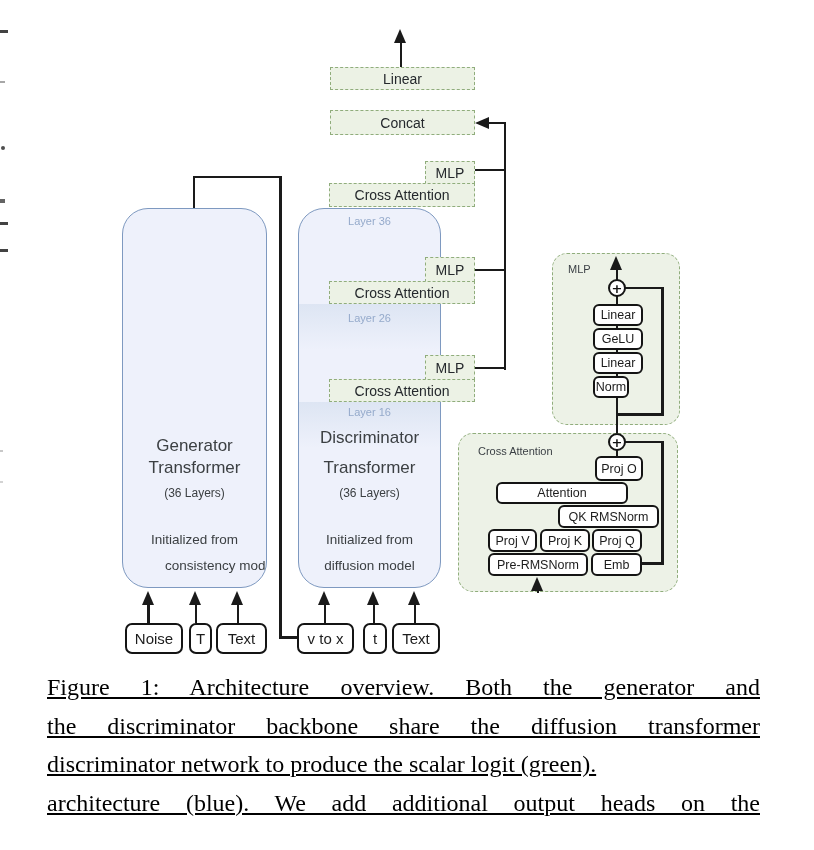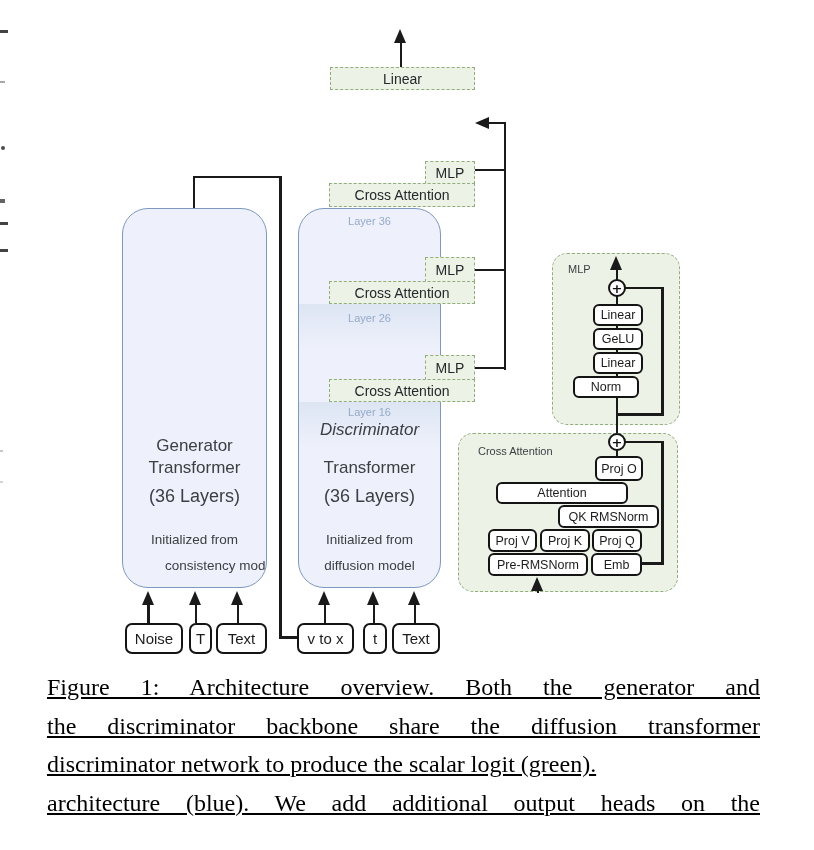--- a/index.html
+++ b/index.html
@@ -16,21 +16,21 @@
   .arrow-left{position:absolute;width:0;height:0;
     border-top:6.5px solid transparent;border-bottom:6.5px solid transparent;
     border-right:14px solid #1a1a1a;}
   
   .bluebox{position:absolute;box-sizing:border-box;background:#eef1fb;
     border:1.5px solid #7e99c0;border-radius:26px;overflow:hidden;}
   .bluebox .band{position:absolute;left:0;right:0;height:46px;
     background:linear-gradient(to bottom,#dde5f3,rgba(238,241,251,0));}
   .btxt{position:absolute;left:0;width:100%;text-align:center;color:#3c4043;}
   .title{font-size:17px;line-height:21px;}
-  .note{font-size:18px;}
+  .note{font-size:12px;}
   .init{font-size:13.5px;}
   .layerlab{position:absolute;left:0;width:100%;text-align:center;
     font-size:11px;color:#95aacb;}
   
   .gbox{position:absolute;box-sizing:border-box;background:#ecf2e5;
     border:1.5px dashed #90ad7c;display:flex;align-items:center;justify-content:center;
     font-size:14px;color:#25292d;}
   .gblock{position:absolute;box-sizing:border-box;background:#edf2e7;
     border:1.5px dashed #90ad7c;border-radius:15px;}
   .glabel{position:absolute;font-size:11px;color:#3a3f44;}
@@ -89,28 +89,29 @@
     <div class="btxt init" style="top:323px;">Initialized from</div>
     <div class="btxt init" style="top:349px;margin-left:26px;">consistency model</div>
   </div>
 
   <div class="bluebox" style="left:298px;top:208px;width:143px;height:380px;">
     <div class="band" style="top:95px;"></div>
     <div class="band" style="top:193px;"></div>
     <div class="layerlab" style="top:6px;">Layer 36</div>
     <div class="layerlab" style="top:103px;">Layer 26</div>
     <div class="layerlab" style="top:197px;">Layer 16</div>
-    <div class="btxt title" style="top:210px;font-style:italic;">Discriminator</div>
+    <div class="btxt title" style="top:218px;">Discriminator</div>
     <div class="btxt title" style="top:248px;">Transformer</div>
     <div class="btxt note" style="top:277px;">(36 Layers)</div>
     <div class="btxt init" style="top:323px;">Initialized from</div>
     <div class="btxt init" style="top:349px;">diffusion model</div>
   </div>
 
   <div class="gbox" style="left:330px;top:67px;width:145px;height:23px;">Linear</div>
+  <div class="gbox" style="left:330px;top:110px;width:145px;height:25px;">Concat</div>
 
   <div class="gbox" style="left:425px;top:161px;width:50px;height:23px;">MLP</div>
   <div class="gbox" style="left:329px;top:183px;width:146px;height:24px;">Cross Attention</div>
 
   <div class="gbox" style="left:425px;top:257px;width:50px;height:25px;">MLP</div>
   <div class="gbox" style="left:329px;top:281px;width:146px;height:23px;">Cross Attention</div>
 
   <div class="gbox" style="left:425px;top:355px;width:50px;height:25px;">MLP</div>
   <div class="gbox" style="left:329px;top:379px;width:146px;height:23px;">Cross Attention</div>
 
@@ -141,21 +142,21 @@
   <div class="vline" style="left:615.5px;top:268px;height:13px;"></div>
   <div class="arrow-up" style="left:610px;top:256px;"></div>
   <div class="vline" style="left:615.5px;top:295px;height:148px;"></div>
   <div class="hline" style="left:624px;top:286.5px;width:39px;"></div>
   <div class="vline" style="left:661px;top:286.5px;height:129px;"></div>
   <div class="hline" style="left:616px;top:413px;width:47px;"></div>
   <div class="plus-circle" style="left:608px;top:279px;">+</div>
   <div class="wbox" style="left:593px;top:304px;width:50px;height:22px;">Linear</div>
   <div class="wbox" style="left:593px;top:328px;width:50px;height:22px;">GeLU</div>
   <div class="wbox" style="left:593px;top:352px;width:50px;height:22px;">Linear</div>
-  <div class="wbox" style="left:573px;top:376px;width:66px;height:22px;">Norm</div>
+  <div class="wbox" style="left:593px;top:376px;width:36px;height:22px;">Norm</div>
 
   <div class="gblock" style="left:458px;top:433px;width:220px;height:159px;"></div>
   <div class="glabel" style="left:478px;top:445px;">Cross Attention</div>
   <div class="vline" style="left:615.5px;top:449px;height:10px;"></div>
   <div class="hline" style="left:624px;top:440.5px;width:39px;"></div>
   <div class="vline" style="left:661px;top:440.5px;height:124px;"></div>
   <div class="hline" style="left:642px;top:562px;width:21px;"></div>
   <div class="plus-circle" style="left:608px;top:433px;">+</div>
   <div class="wbox" style="left:595px;top:456px;width:48px;height:25px;">Proj O</div>
   <div class="wbox" style="left:488px;top:482px;width:132px;height:22px;margin-left:8px;">Attention</div>

